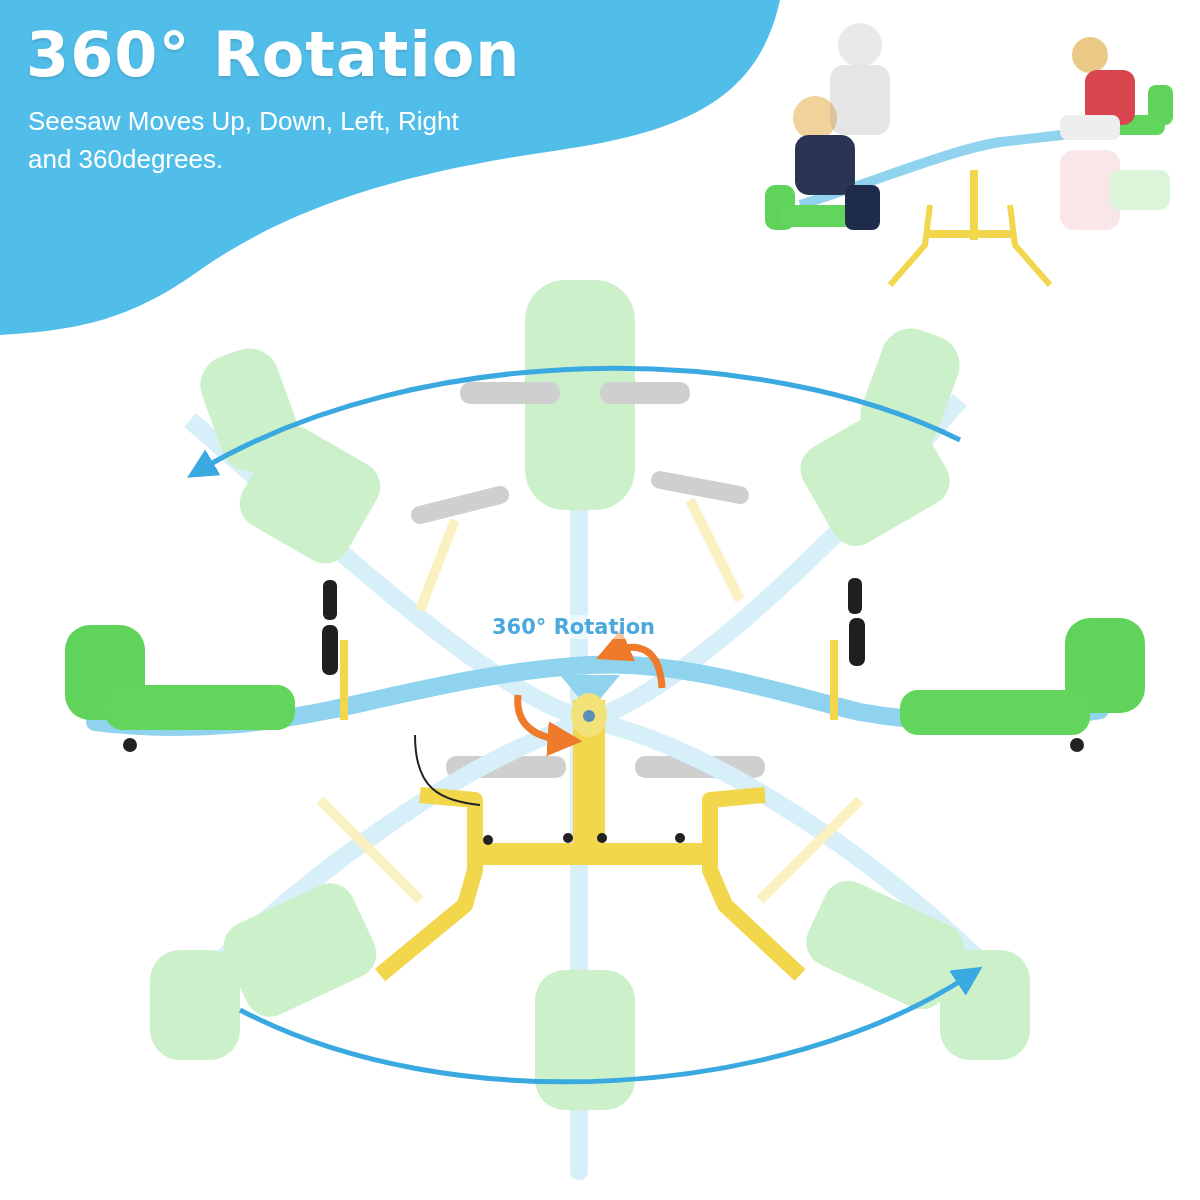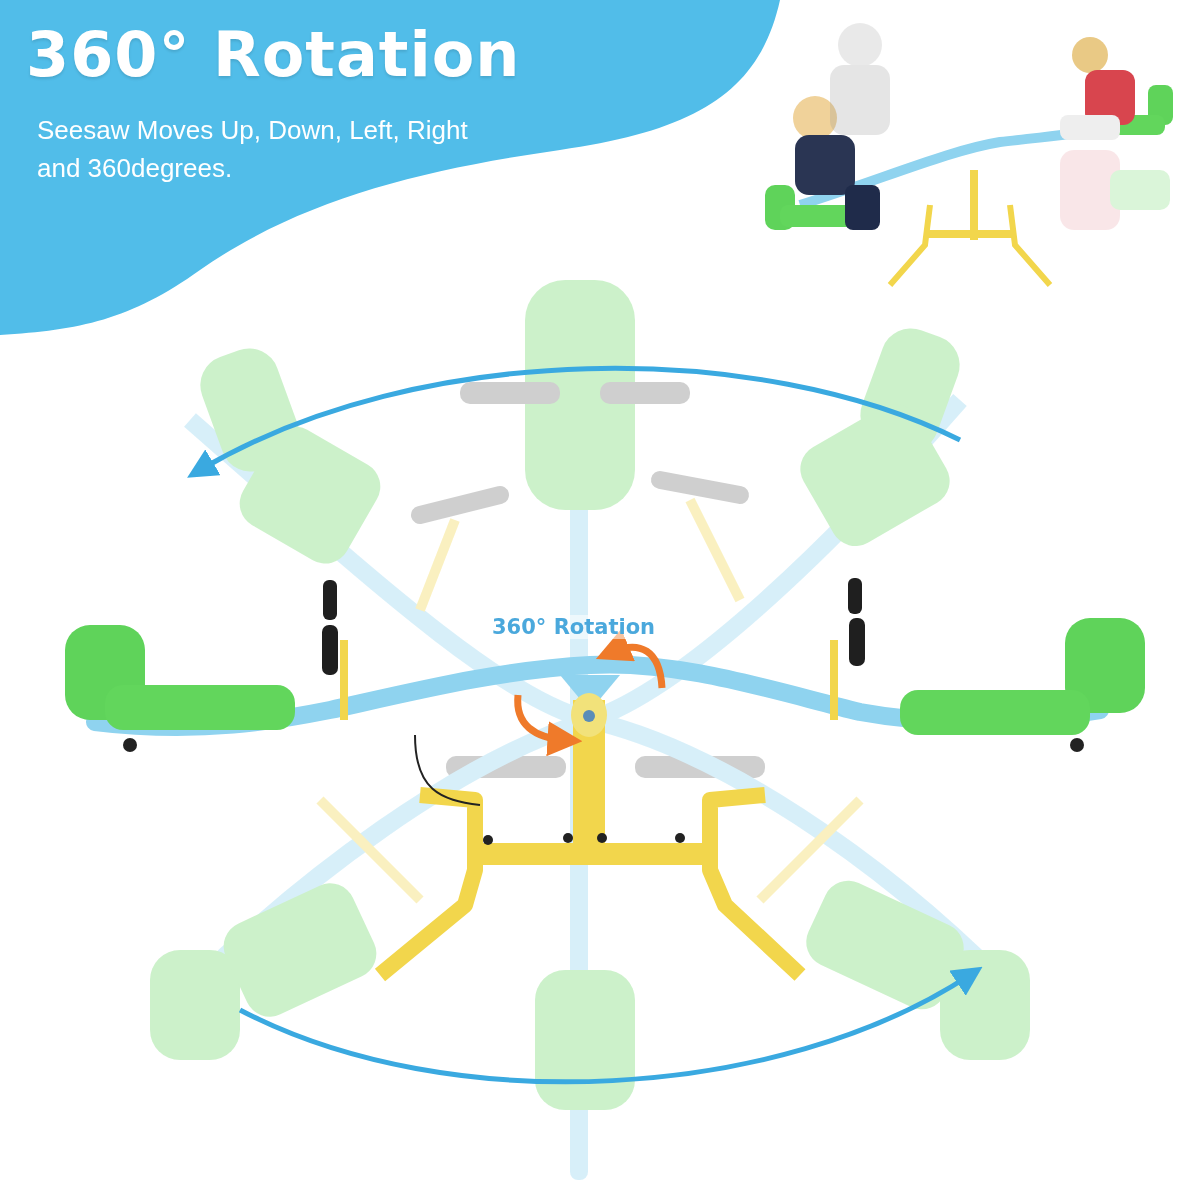--- a/index.html
+++ b/index.html
@@ -1,19 +1,19 @@
 <!DOCTYPE html>
 <html><head>
 <meta charset="utf-8">
 <style>
   html, body { margin: 0; padding: 0; background: #ffffff; }
   body { width: 1200px; height: 1200px; position: relative; overflow: hidden; font-family: "DejaVu Sans", sans-serif; }
   .banner { position: absolute; left: 0; top: 0; width: 1200px; height: 1200px; }
   .title { position: absolute; left: 26px; top: 18px; font-family: "DejaVu Sans", sans-serif; font-weight: bold; font-size: 62px; color: #ffffff; letter-spacing: 1px; text-shadow: 0 2px 3px rgba(0,0,0,0.12); margin: 0; }
-  .subtitle { position: absolute; left: 28px; top: 102px; font-family: "Liberation Sans", sans-serif; font-size: 26px; line-height: 38px; color: #ffffff; width: 480px; margin: 9px; }
+  .subtitle { position: absolute; left: 28px; top: 102px; font-family: "Liberation Sans", sans-serif; font-size: 26px; line-height: 38px; color: #ffffff; width: 480px; margin: 0; }
   .center-label { position: absolute; left: 488px; top: 615px; font-family: "DejaVu Sans", sans-serif; font-weight: bold; font-size: 21px; color: #4aa8dc; background: rgba(255,255,255,0.55); padding: 0 4px; }
   svg { position: absolute; left: 0; top: 0; }
 </style>
 </head>
 <body>
 
 <svg class="banner" width="1200" height="1200" viewBox="0 0 1200 1200">
   <defs>
     <marker id="blueHead" markerWidth="6" markerHeight="6" refX="3" refY="3" orient="auto">
       <path d="M0,0 L6,3 L0,6 z" fill="#3aa9e0"></path>

